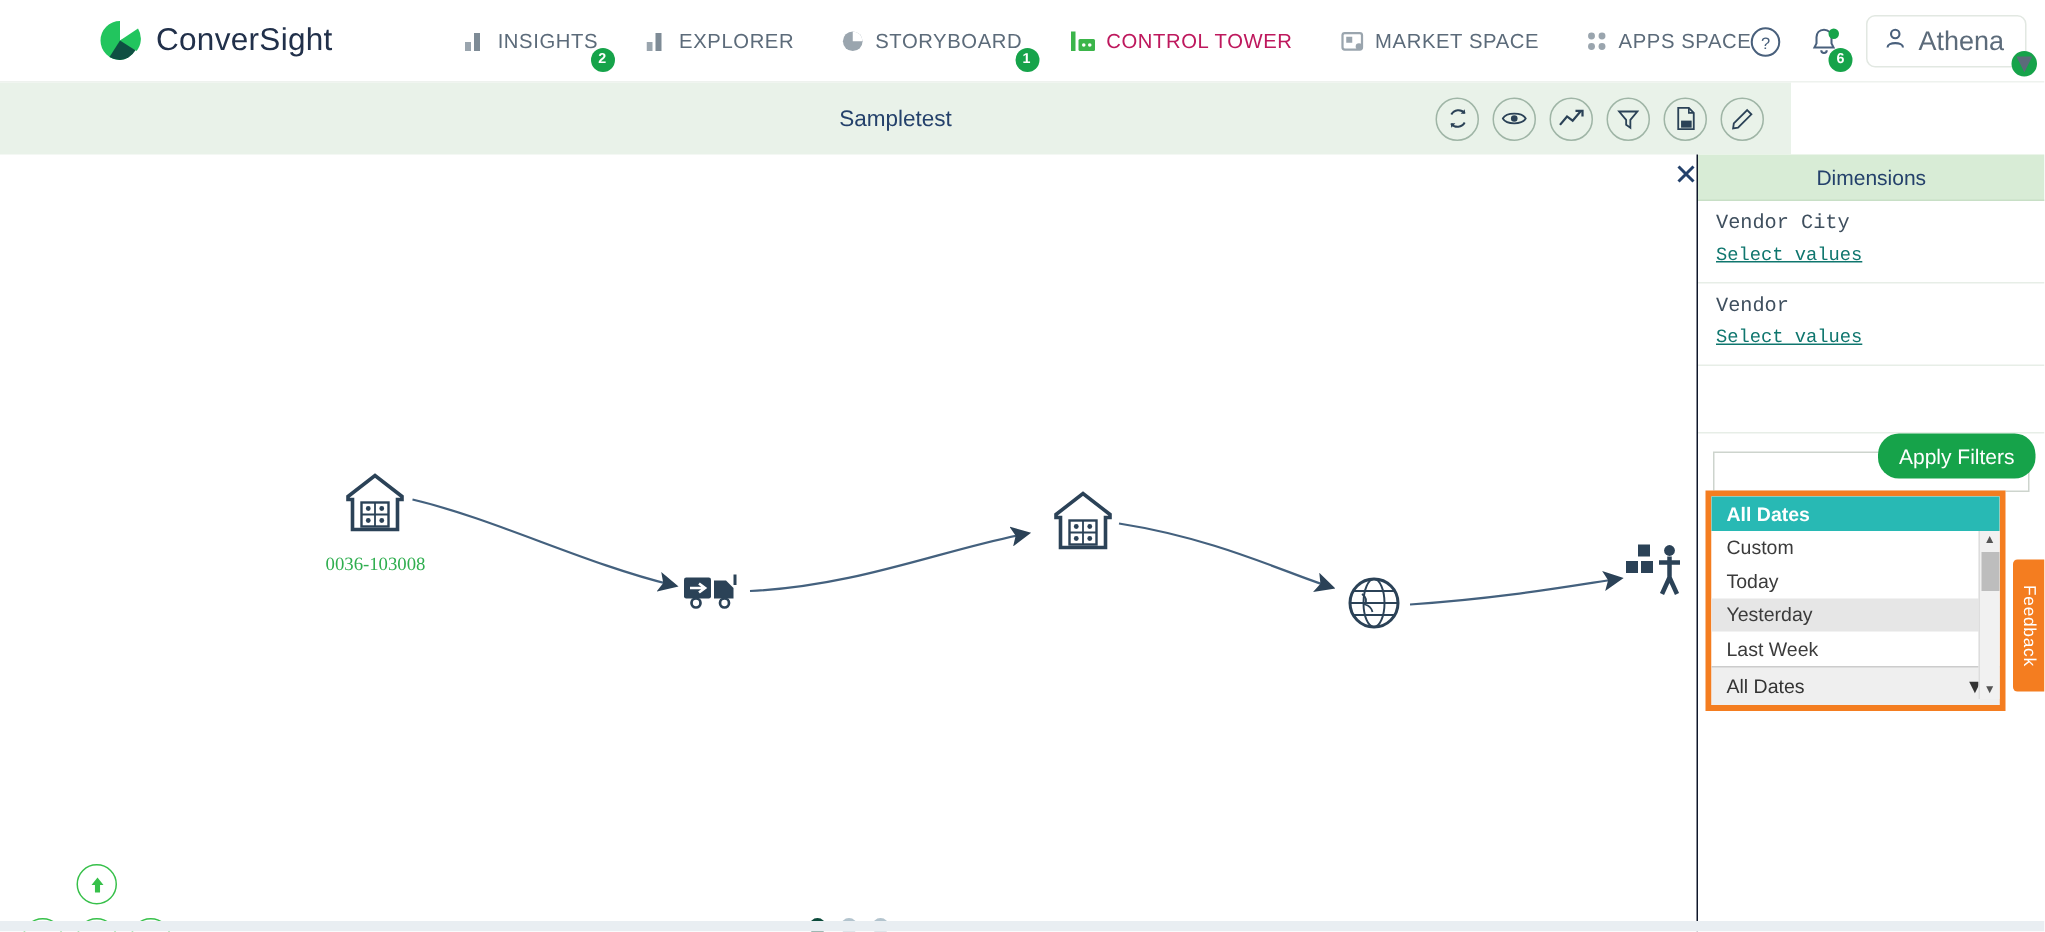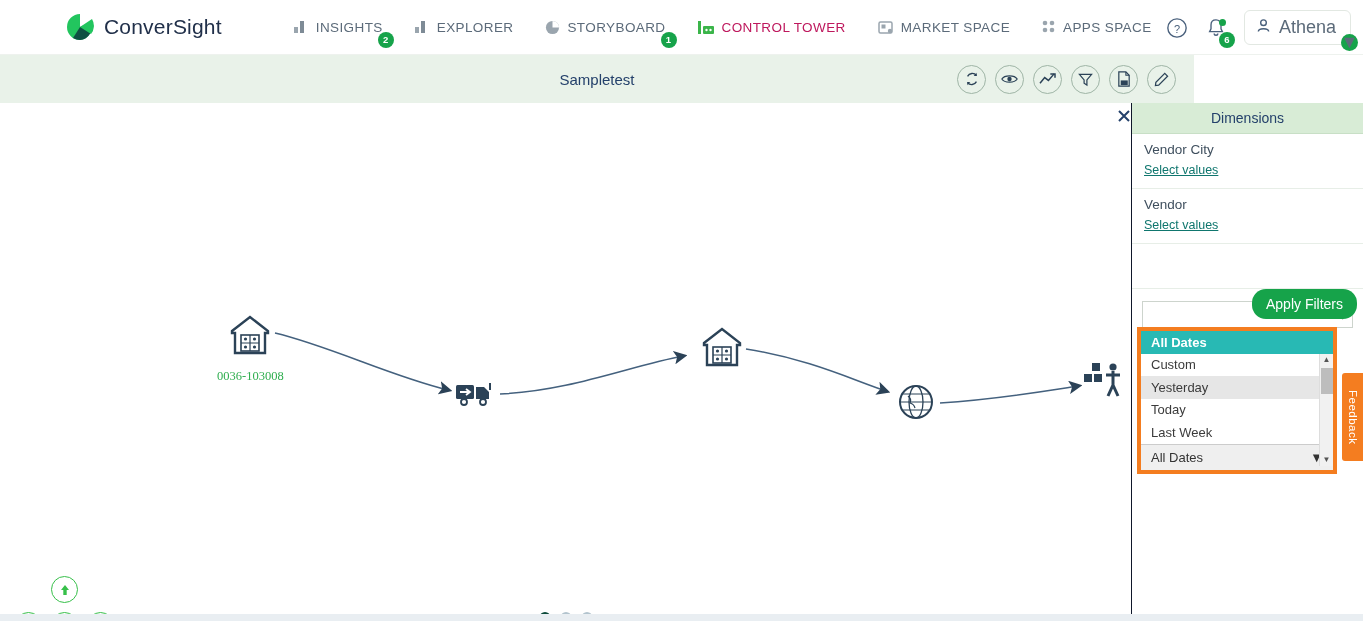--- a/index.html
+++ b/index.html
@@ -11,28 +11,29 @@
   }
   .app { position: relative; width: 1363px; height: 621px; }
 
   
   .topnav {
     position: absolute; top: 0; left: 0;
     width: 1363px; height: 55px;
     background: #ffffff;
     display: flex; align-items: center;
     border-bottom: 1px solid #eef2ee;
+    gap: 16px;
   }
   .brand { display: flex; align-items: center; margin-left: 65px; gap: 9px; }
   .brand-logo { width: 30px; height: 30px; position: relative; }
   .brand-name { font-size: 21px; color: #21304a; letter-spacing: .2px; }
 
   .navitems { display: flex; align-items: center; margin-left: 70px; gap: 28px; }
   .navitem {
-    display: flex; align-items: flex-start; gap: 7px;
+    display: flex; align-items: center; gap: 7px;
     font-size: 13.5px; letter-spacing: .4px;
     color: #5c6b7a; cursor: pointer; position: relative;
     padding: 4px 2px;
   }
   .navitem.active { color: #be185d; }
   .navitem .ico { display: flex; align-items: center; }
   .badge {
     position: absolute; right: -9px; bottom: -9px;
     background: #16a34a; color: #fff;
     width: 16px; height: 16px; border-radius: 50%;
@@ -124,21 +125,21 @@
     background: #ffffff;
     border-left: 1px solid #0f172a;
     display: flex; flex-direction: column;
   }
   .panel-head {
     height: 31px; background: #d8ecd6;
     display: flex; align-items: center; justify-content: center;
     font-size: 14px; color: #24416b;
     border-bottom: 1px solid #c8dfc6;
   }
-  .dim-row { padding: 8px 12px 10px 12px; border-bottom: 1px solid #e7eee7; }
+  .dim-row { padding: 8px 12px 10px 12px; border-bottom: 1px solid #e7eee7; font-family: Liberation Mono, monospace; }
   .dim-name { font-size: 13.5px; color: #3f4f5e; margin-bottom: 3px; }
   .dim-link {
     font-size: 12.5px; color: #0f766e; text-decoration: underline; cursor: pointer;
   }
   .dim-spacer { height: 45px; border-bottom: 1px solid #e7eee7; }
 
   .filter-zone { position: relative; padding: 12px 10px 0 10px; }
   .search-wrap {
     position: relative; border: 1px solid #cdd4cd; background: #fff;
     height: 27px; display: flex; align-items: center; padding: 0 8px;
@@ -485,22 +486,22 @@
             <circle cx="6.8" cy="6.8" r="5" fill="none" stroke="#444" stroke-width="1.3"></circle>
             <path d="M10.5 10.5 L15 15" stroke="#444" stroke-width="1.3"></path>
           </svg>
         </span>
       </div>
 
       <div class="dropdown-frame">
         <div class="dd-list">
           <div class="dd-item selected">All Dates</div>
           <div class="dd-item">Custom</div>
+          <div class="dd-item">Today</div>
           <div class="dd-item hover">Yesterday</div>
-          <div class="dd-item">Today</div>
           <div class="dd-item">Last Week</div>
 
           <div class="dd-scroll">
             <span class="arrow">▲</span>
             <span class="dd-thumb"></span>
             <span class="arrow">▼</span>
           </div>
         </div>
 
         <div class="dd-select">

